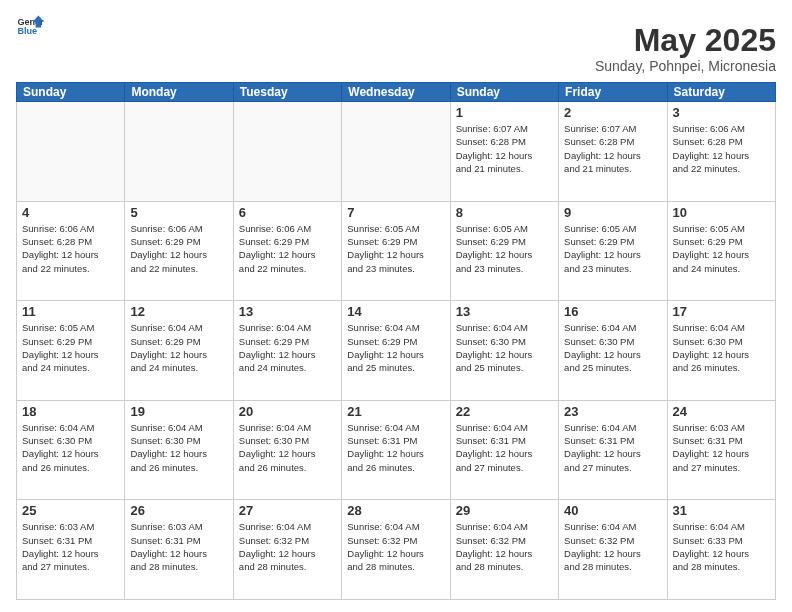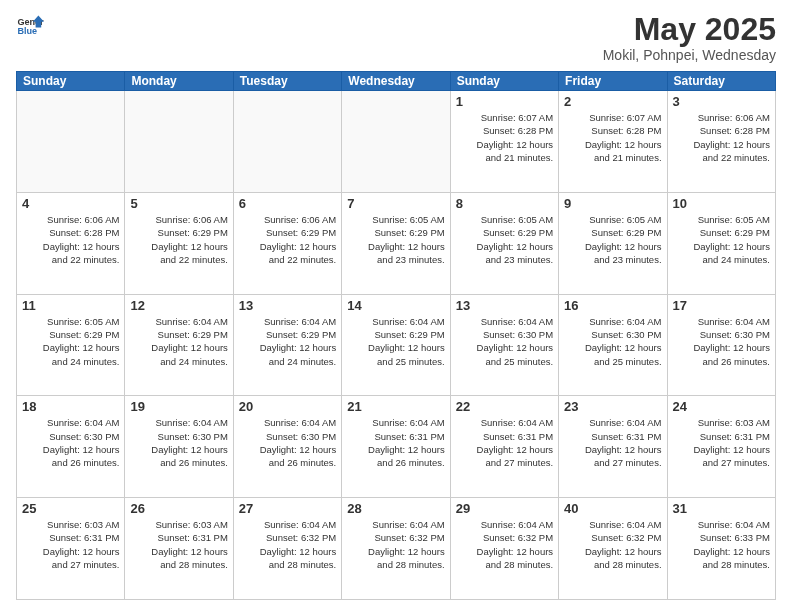--- a/index.html
+++ b/index.html
@@ -27,20 +27,21 @@
       display: flex;
       align-items: center;
       gap: 4px;
     }
     .logo-icon {
       width: 28px;
       height: 28px;
     }
     .title-block {
       text-align: right;
+      margin-top: 11px;
     }
     .month-title {
       font-size: 32px;
       font-weight: bold;
       color: #333;
       line-height: 1.1;
     }
     .location {
       font-size: 14px;
       color: #555;
@@ -76,38 +77,37 @@
       font-size: 13px;
       font-weight: bold;
       color: #333;
       display: block;
       margin-bottom: 2px;
     }
     .day-info {
       font-size: 9.5px;
       color: #333;
       line-height: 1.4;
-      text-align: right;
     }
   </style>
 </head>
 <body>
 
 <div class="page">
   <div class="header">
     <div class="logo">
       <svg class="logo-icon" viewBox="0 0 40 40">
         <text x="2" y="18" font-size="13" font-weight="bold" fill="#333" font-family="Arial">General</text>
         <text x="2" y="32" font-size="13" font-weight="bold" fill="#2a6db5" font-family="Arial">Blue</text>
         <polygon points="32,5 40,14 36,14 36,22 28,22 28,14 24,14" fill="#2a6db5"></polygon>
       </svg>
     </div>
     <div class="title-block">
       <div class="month-title">May 2025</div>
-      <div class="location">Mokil, Pohnpei, Wednesday</div>
+      <div class="location">Sunday, Pohnpei, Micronesia</div>
     </div>
   </div>
 
   <table class="calendar">
     <thead>
       <tr>
       <th>Sunday</th>
           <th>Monday</th>
           <th>Tuesday</th>
           <th>Wednesday</th>

